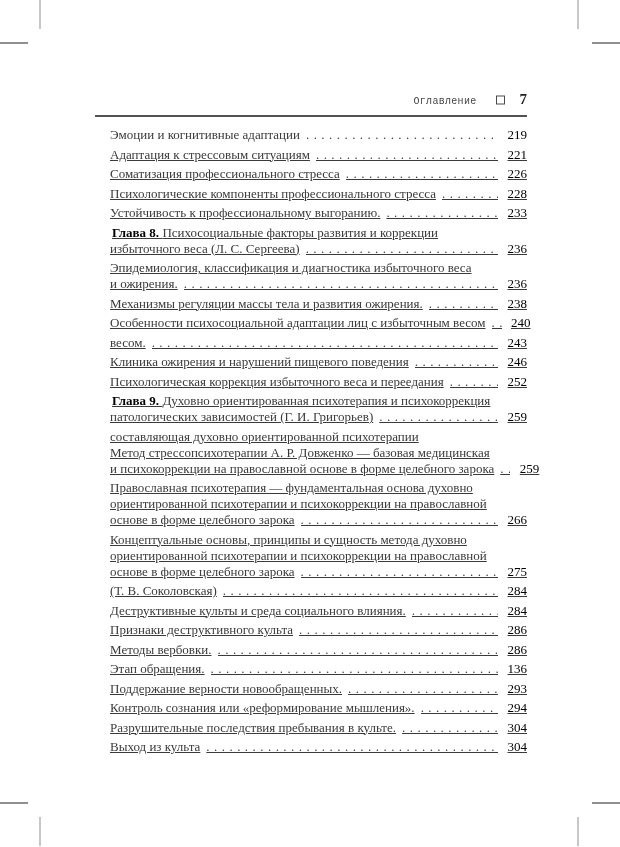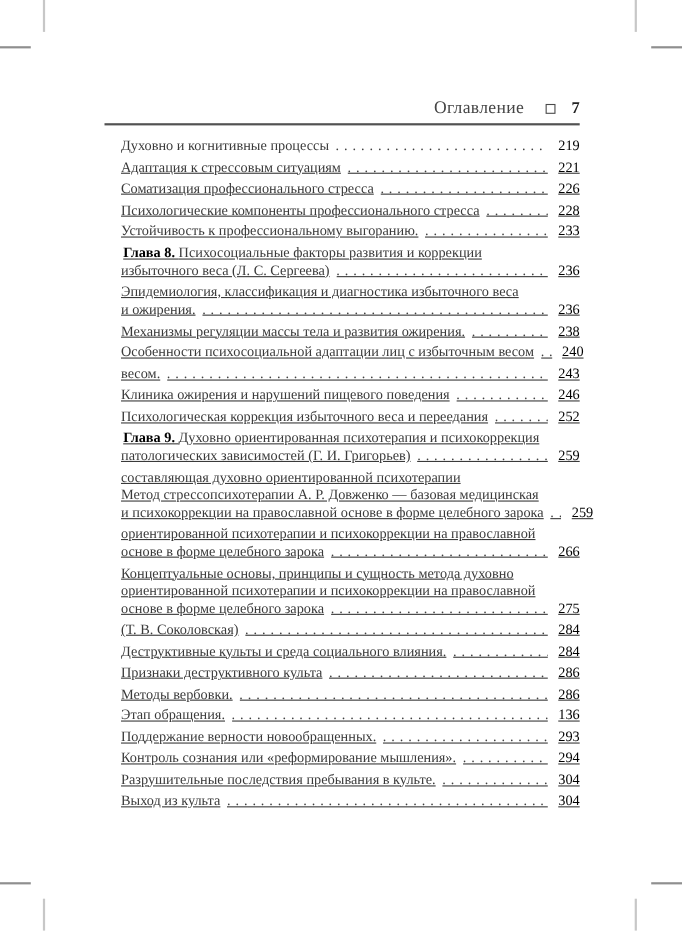--- a/index.html
+++ b/index.html
@@ -33,22 +33,22 @@
     width: 432px;
   }
 
   .running-head {
     display: flex;
     justify-content: flex-end;
     align-items: baseline;
     line-height: 14px;
   }
   .running-head .label {
-    font-family: Liberation Serif, serif;
-    font-size: 16px;
+    font-family: Liberation Mono, monospace;
+    font-size: 10px;
     color: #454545;
     letter-spacing: 0.3px;
   }
   .running-head .sq {
     display: inline-block;
     width: 7px;
     height: 7px;
     border: 1.5px solid #4a4a4a;
     margin-left: 19px;
     margin-right: 15px;
@@ -112,21 +112,21 @@
     <div class="running-head">
       <span class="label">Оглавление</span>
       <span class="sq"></span>
       <span class="folio">7</span>
     </div>
     <hr class="head-rule">
 
     <div class="toc">
         <div class="entry">
           <div class="line first last">
-            <span class="txt">Духовно и когнитивные процессы</span>
+            <span class="txt">Эмоции и когнитивные адаптации</span>
             <span class="leader">. . . . . . . . . . . . . . . . . . . . . . . . . . . . . . . . . . . . . . . . . . . . . . . . . . . . . . . . . . . . . . . . . . . . . . . . . . . . . . . . . . . . . . . . . . . . . . . . . . . . . . . . . . . . . . . . . . . . . . . . </span>
             <span class="pagenum">219</span>
           </div>
         </div>
         <div class="entry">
           <div class="line first last">
             <span class="txt">Адаптация к стрессовым ситуациям</span>
             <span class="leader">. . . . . . . . . . . . . . . . . . . . . . . . . . . . . . . . . . . . . . . . . . . . . . . . . . . . . . . . . . . . . . . . . . . . . . . . . . . . . . . . . . . . . . . . . . . . . . . . . . . . . . . . . . . . . . . . . . . . . . . . </span>
             <span class="pagenum">221</span>
           </div>
@@ -214,20 +214,21 @@
         <div class="entry">
           <div class="line"><span class="txt">составляющая духовно ориентированной психотерапии</span></div>
           <div class="line first"><span class="txt">Метод стрессопсихотерапии А. Р. Довженко — базовая медицинская</span></div>
           <div class="line last">
             <span class="txt">и психокоррекции на православной основе в форме целебного зарока</span>
             <span class="leader">. . . . . . . . . . . . . . . . . . . . . . . . . . . . . . . . . . . . . . . . . . . . . . . . . . . . . . . . . . . . . . . . . . . . . . . . . . . . . . . . . . . . . . . . . . . . . . . . . . . . . . . . . . . . . . . . . . . . . . . . </span>
             <span class="pagenum">259</span>
           </div>
         </div>
         <div class="entry">
+          <div class="line first"><span class="txt">Православная психотерапия — фундаментальная основа духовно</span></div>
           <div class="line"><span class="txt">ориентированной психотерапии и психокоррекции на православной</span></div>
           <div class="line last">
             <span class="txt">основе в форме целебного зарока</span>
             <span class="leader">. . . . . . . . . . . . . . . . . . . . . . . . . . . . . . . . . . . . . . . . . . . . . . . . . . . . . . . . . . . . . . . . . . . . . . . . . . . . . . . . . . . . . . . . . . . . . . . . . . . . . . . . . . . . . . . . . . . . . . . . </span>
             <span class="pagenum">266</span>
           </div>
         </div>
         <div class="entry">
           <div class="line first"><span class="txt">Концептуальные основы, принципы и сущность метода духовно</span></div>
           <div class="line"><span class="txt">ориентированной психотерапии и психокоррекции на православной</span></div>

